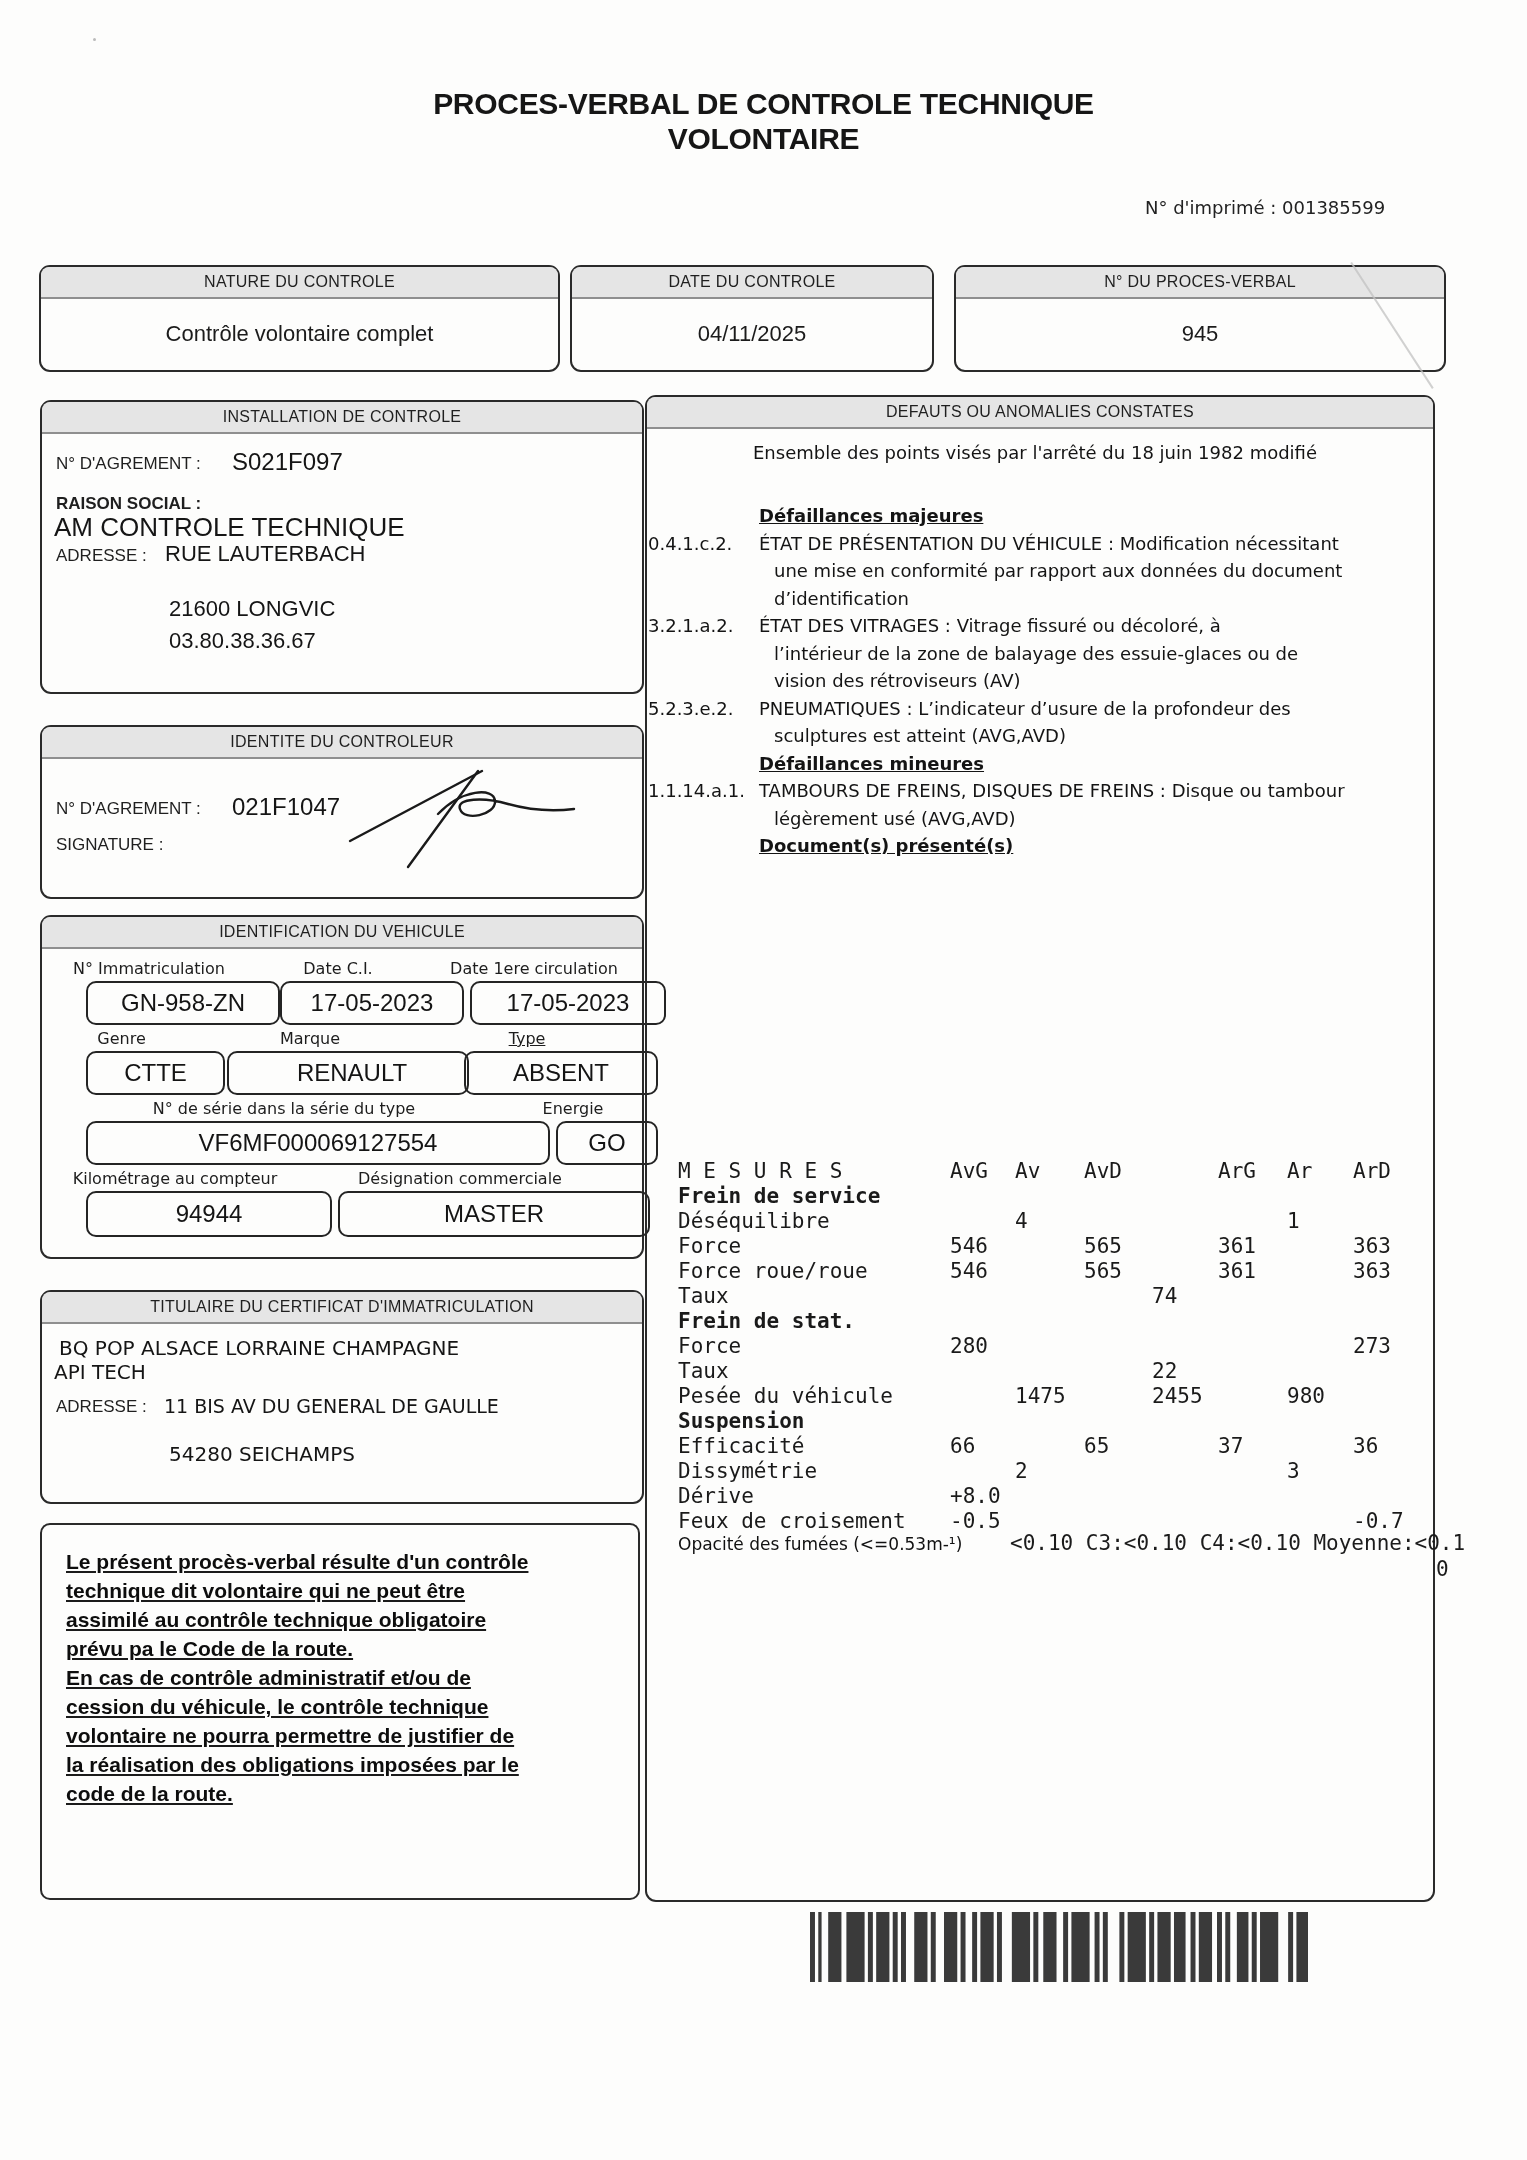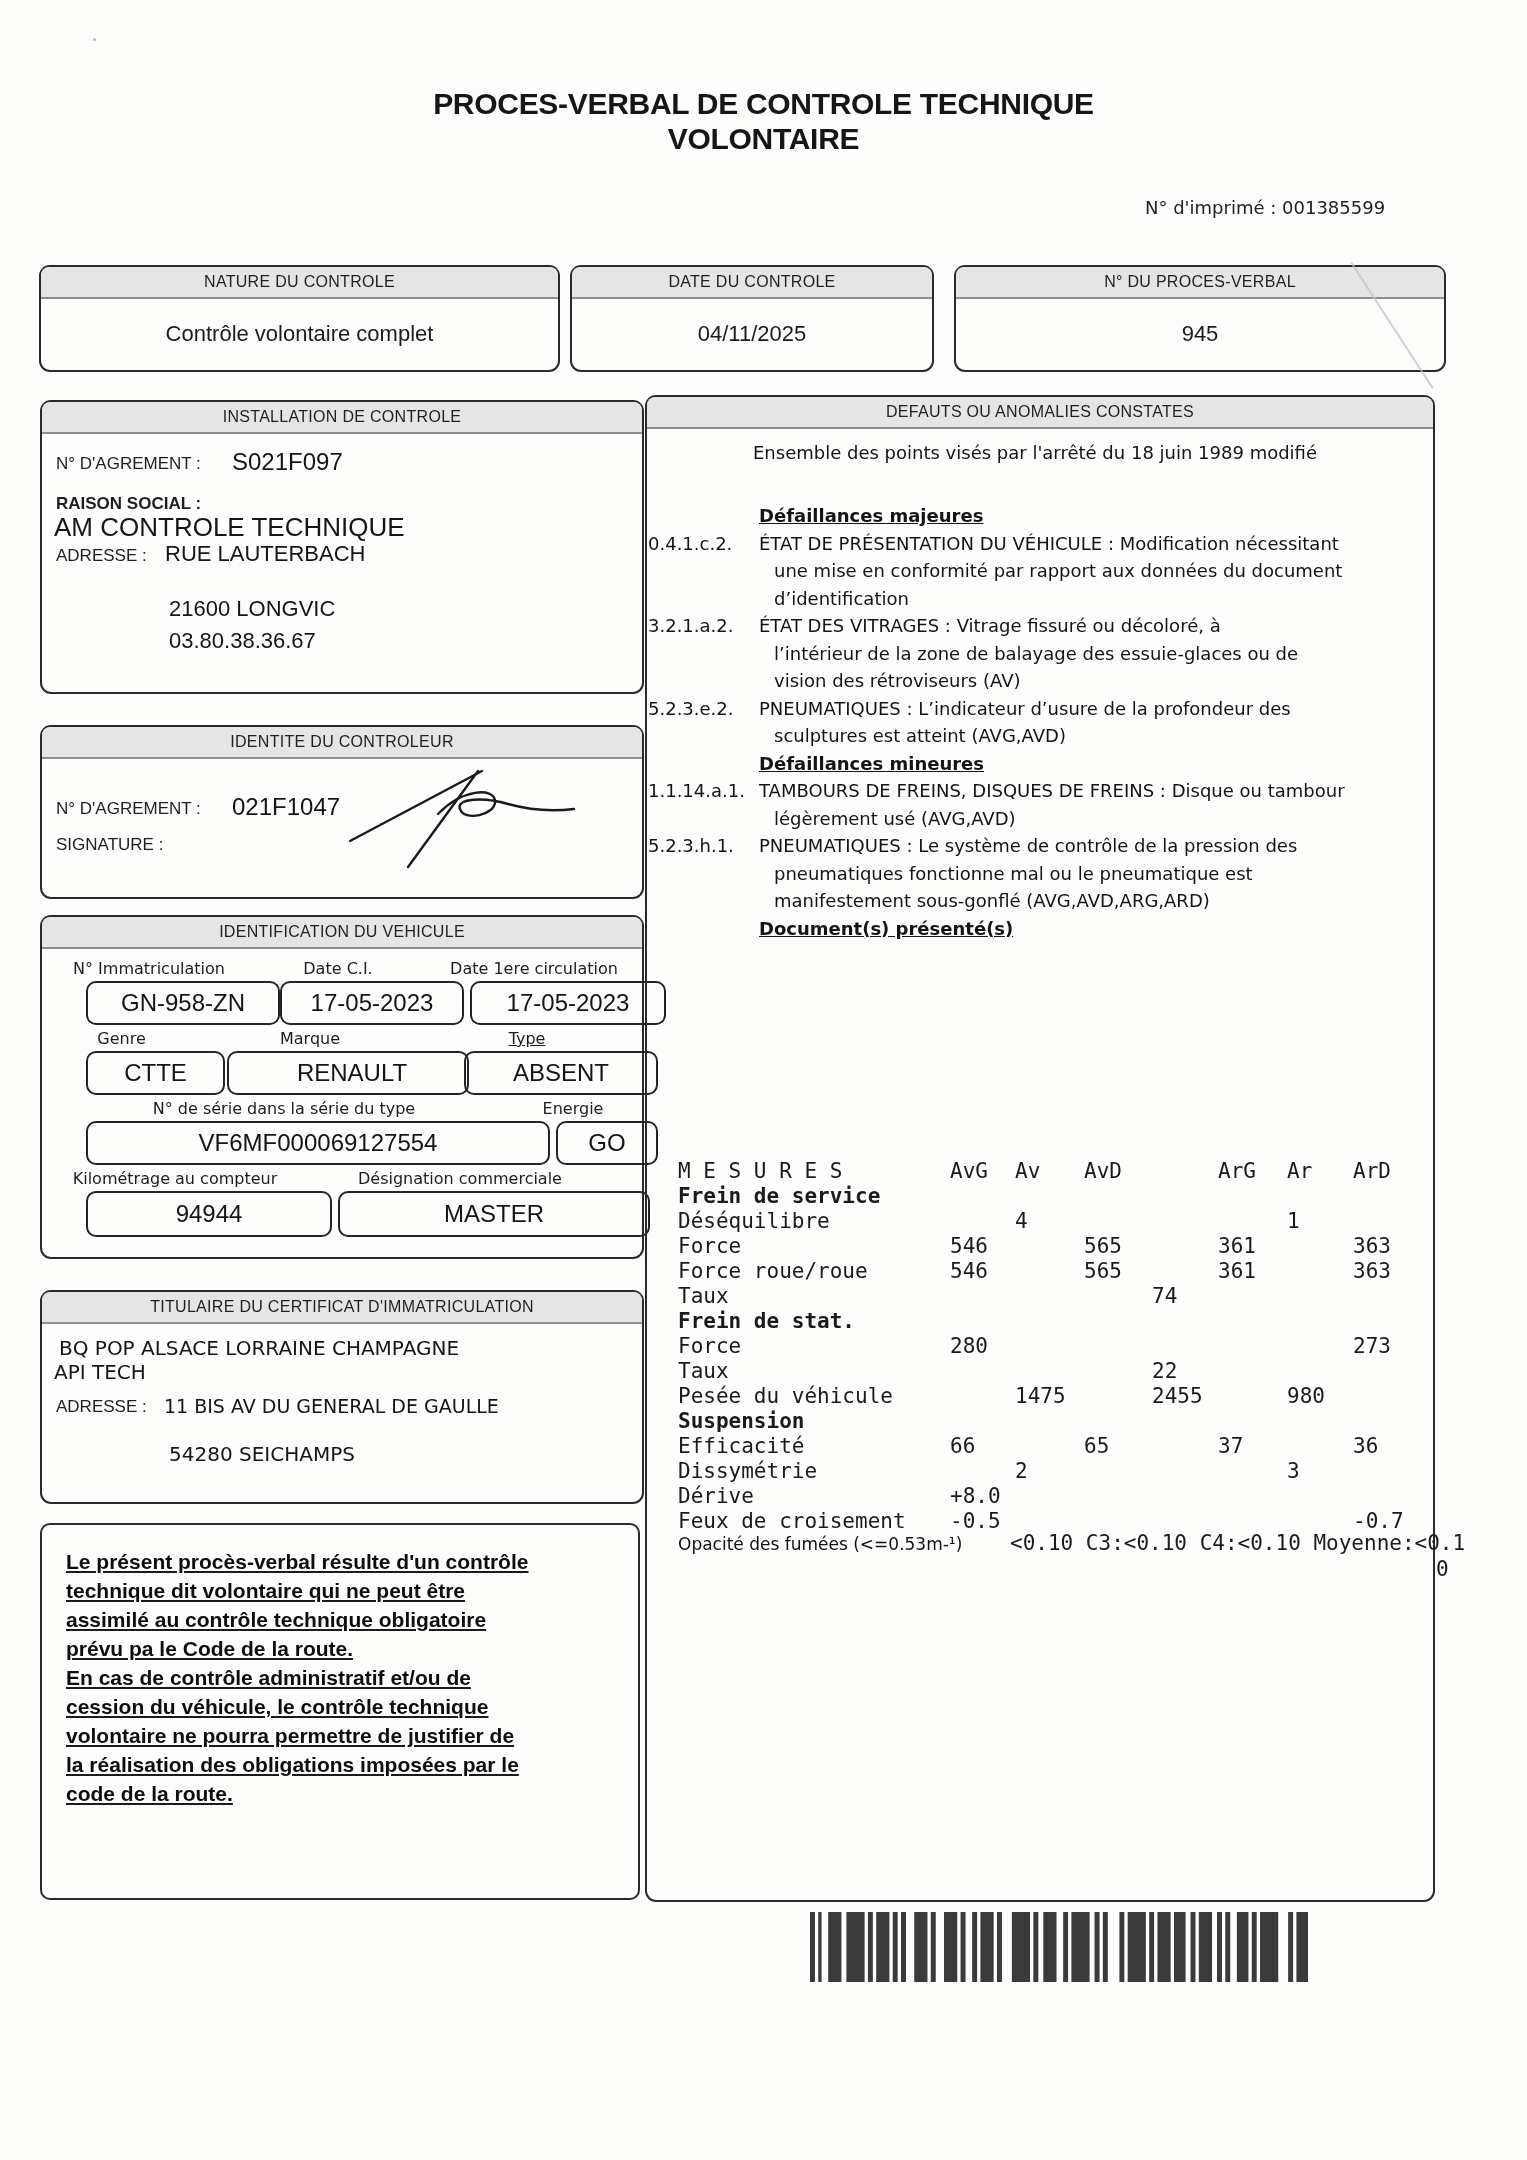--- a/index.html
+++ b/index.html
@@ -148,21 +148,21 @@
 prévu pa le Code de la route.
 En cas de contrôle administratif et/ou de
 cession du véhicule, le contrôle technique
 volontaire ne pourra permettre de justifier de
 la réalisation des obligations imposées par le
 code de la route.</div>
   </div>
 
   <div class="defbox">
     <div class="box-header">DEFAUTS OU ANOMALIES CONSTATES</div>
-    <div class="intro">Ensemble des points visés par l'arrêté du 18 juin 1989 modifié</div>
+    <div class="intro">Ensemble des points visés par l'arrêté du 18 juin 1982 modifié</div>
 
     <div class="defflow">
       <div class="sec-title">Défaillances majeures</div>
       <div>
           <div class="defect">
             <span class="dcode">0.4.1.c.2.</span>
             <span class="dtext">ÉTAT DE PRÉSENTATION DU VÉHICULE : Modification nécessitant
 une mise en conformité par rapport aux données du document
 d’identification</span>
           </div>
@@ -177,26 +177,20 @@
             <span class="dtext">PNEUMATIQUES : L’indicateur d’usure de la profondeur des
 sculptures est atteint (AVG,AVD)</span>
           </div>
         </div>
       <div class="sec-title">Défaillances mineures</div>
       <div>
           <div class="defect">
             <span class="dcode">1.1.14.a.1.</span>
             <span class="dtext">TAMBOURS DE FREINS, DISQUES DE FREINS : Disque ou tambour
 légèrement usé (AVG,AVD)</span>
-          </div>
-          <div class="defect">
-            <span class="dcode">5.2.3.h.1.</span>
-            <span class="dtext">PNEUMATIQUES : Le système de contrôle de la pression des
-pneumatiques fonctionne mal ou le pneumatique est
-manifestement sous-gonflé (AVG,AVD,ARG,ARD)</span>
           </div>
         </div>
       <div class="sec-title">Document(s) présenté(s)</div>
     </div>
 
     <div class="mesures">
       <div class="m-row">
         <span>M E S U R E S</span>
         <span>AvG</span>
         <span>Av</span>

